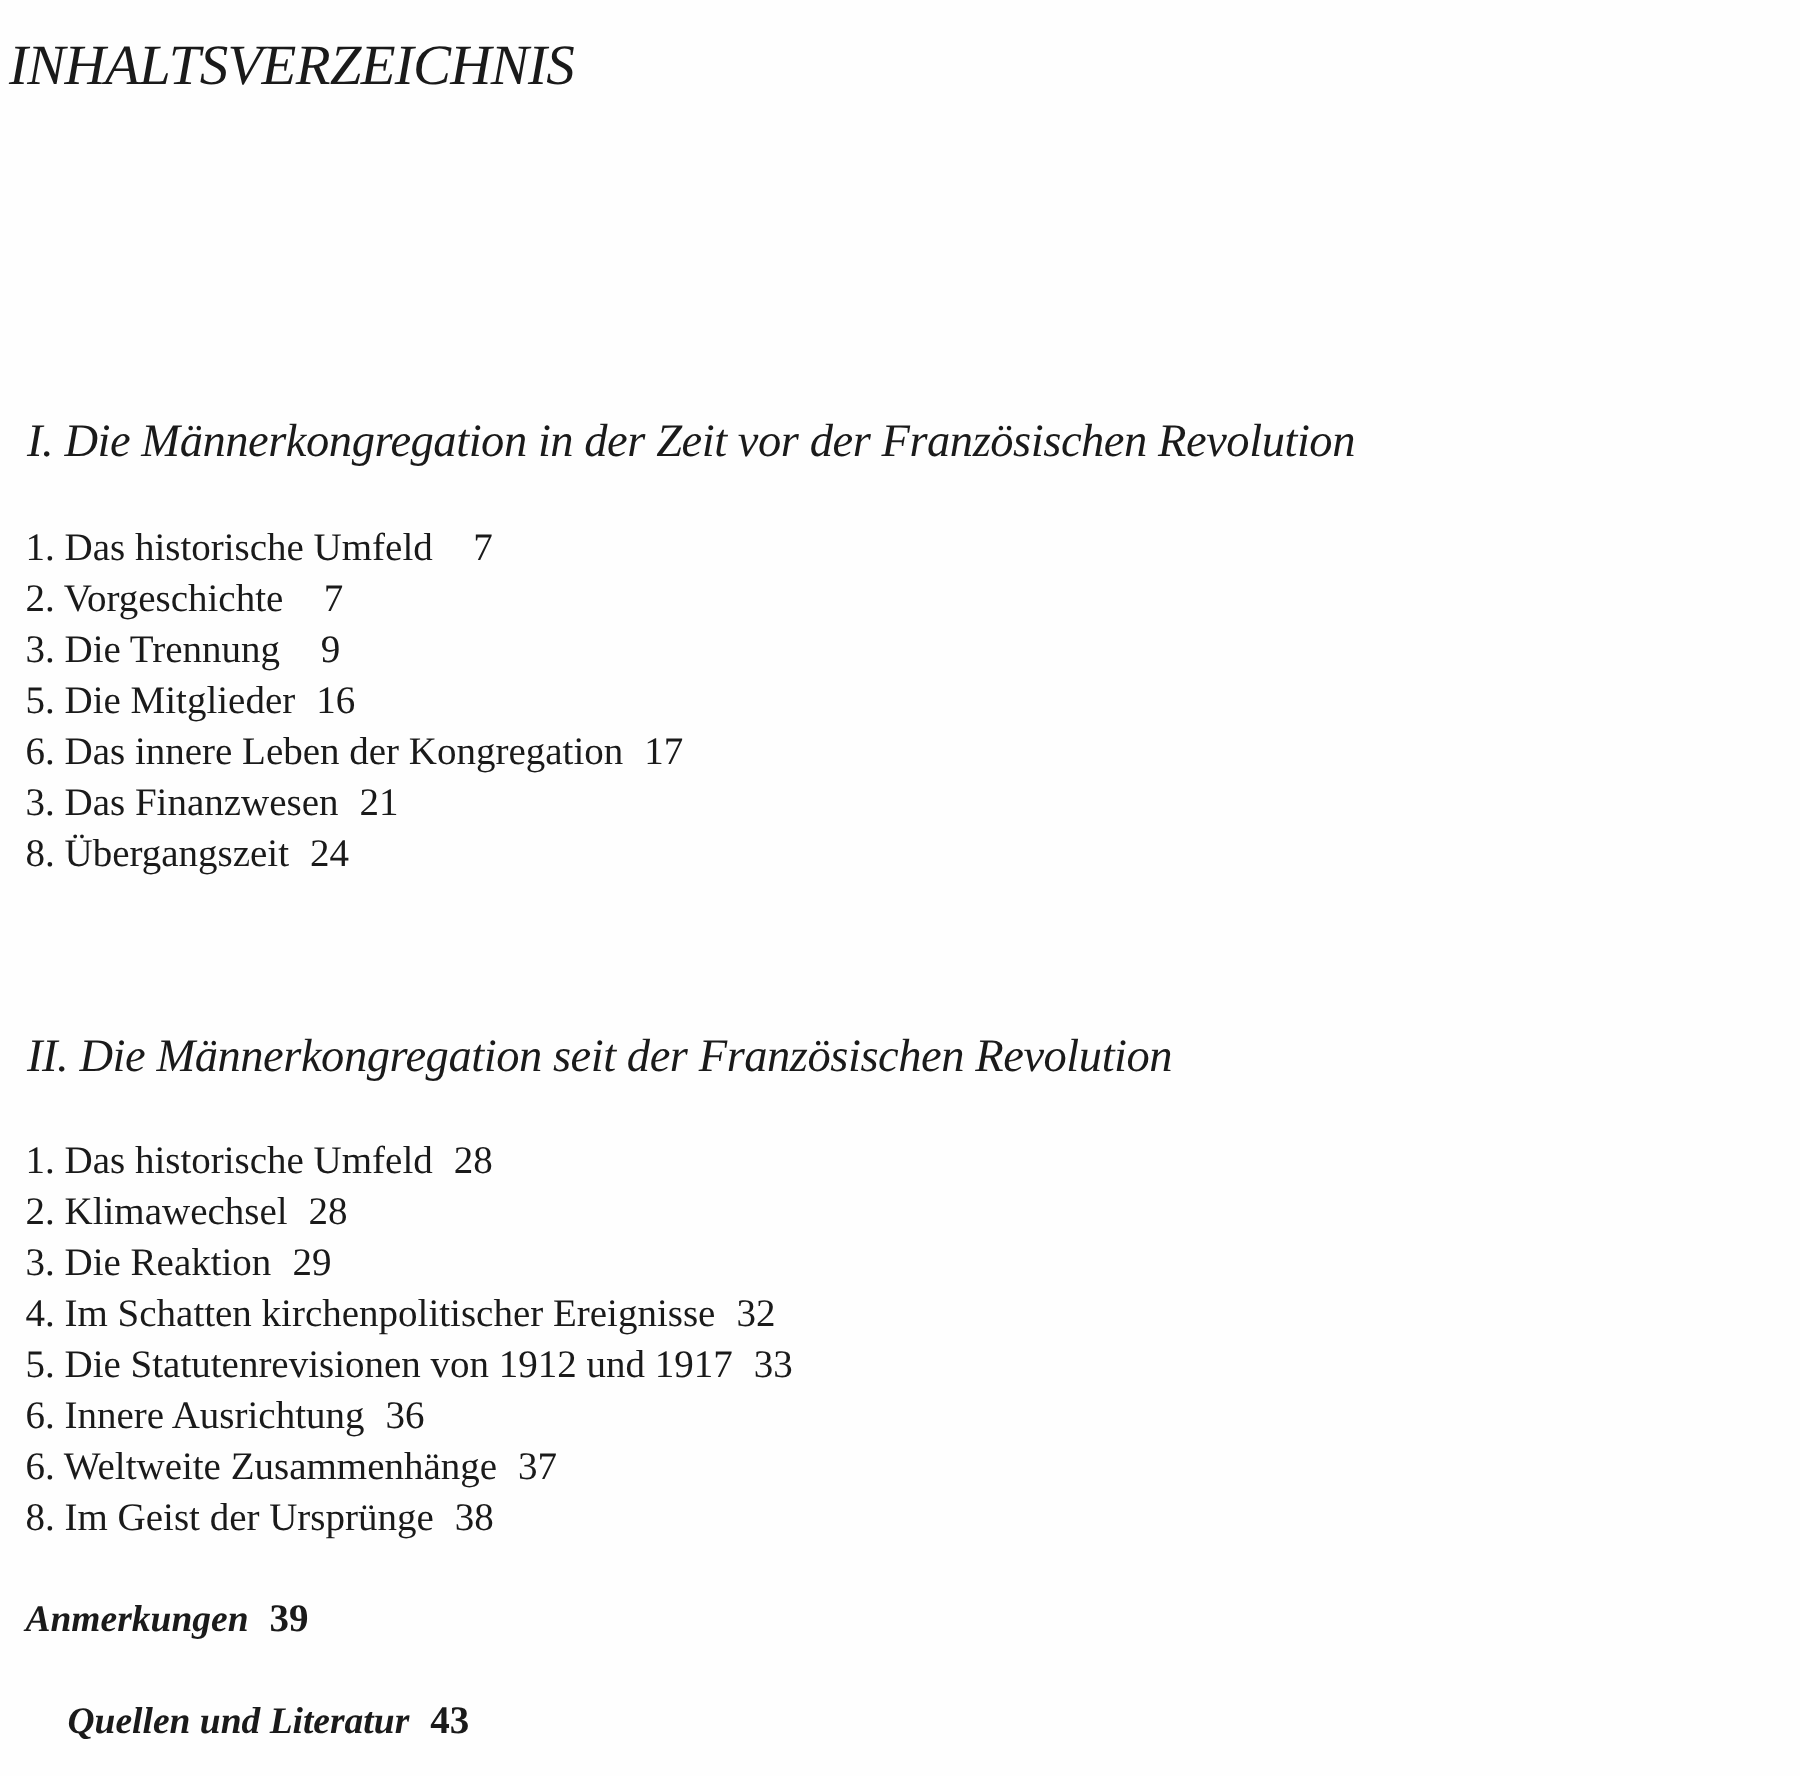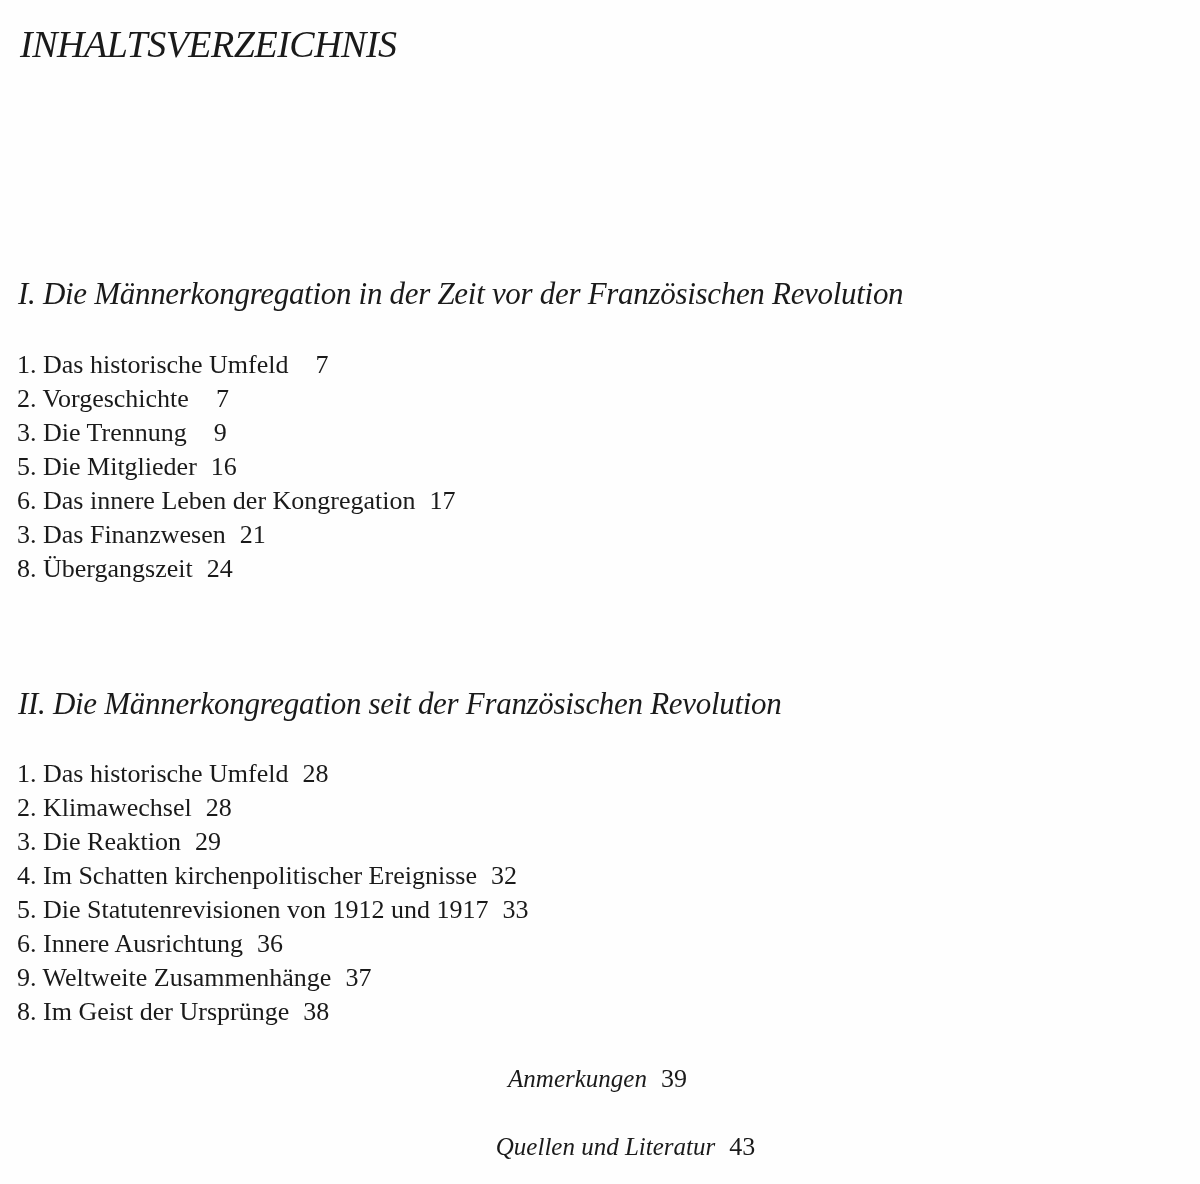--- a/index.html
+++ b/index.html
@@ -2,37 +2,38 @@
 <html><head>
 <meta charset="utf-8">
 <style>
   html, body { margin: 0; padding: 0; }
   body {
     width: 1200px; height: 1184px; background: #fefefe; color: #1a1a1a;
     font-family: "Liberation Serif", "DejaVu Serif", serif;
     position: relative; overflow: hidden;
   }
   .title {
-    position: absolute; left: 20px; top: 22px;
+    position: absolute; left: 6px; top: 22px;
     font-style: italic; font-size: 38px; letter-spacing: -0.5px;
   }
   .part-heading {
     position: absolute; left: 18px;
     font-style: italic; font-size: 31px; letter-spacing: -0.3px;
   }
   .toc-list { position: absolute; left: 17px; width: 1161px; }
   .toc-row {
     display: flex; justify-content: flex-start; align-items: baseline;
     height: 34px; font-size: 26px; line-height: 34px;
   }
   .toc-page { text-align: right; min-width: 40px; }
   .extra-row {
     position: absolute; left: 17px; width: 1161px;
-    display: flex; justify-content: center; align-items: baseline;
+    display: flex; justify-content: flex-start; align-items: baseline;
     font-size: 26px;
+    font-weight: bold;
   }
   .extra-row .label { font-style: italic; font-size: 25px; }
 </style>
 </head>
 <body>
 
 <div class="title">INHALTSVERZEICHNIS</div>
 
 <div class="part-heading" style="top:276px;">I. Die Männerkongregation in der Zeit vor der Französischen Revolution</div>
 <div class="toc-list" style="top:348px;">
@@ -86,21 +87,21 @@
     </div>
   <div class="toc-row">
       <span>5. Die Statutenrevisionen von 1912 und 1917</span>
       <span class="toc-page">33</span>
     </div>
   <div class="toc-row">
       <span>6. Innere Ausrichtung</span>
       <span class="toc-page">36</span>
     </div>
   <div class="toc-row">
-      <span>9. Weltweite Zusammenhänge</span>
+      <span>6. Weltweite Zusammenhänge</span>
       <span class="toc-page">37</span>
     </div>
   <div class="toc-row">
       <span>8. Im Geist der Ursprünge</span>
       <span class="toc-page">38</span>
     </div>
 </div>
 
 <div class="extra-row" style="top:1064px;">
   <span class="label">Anmerkungen</span>

